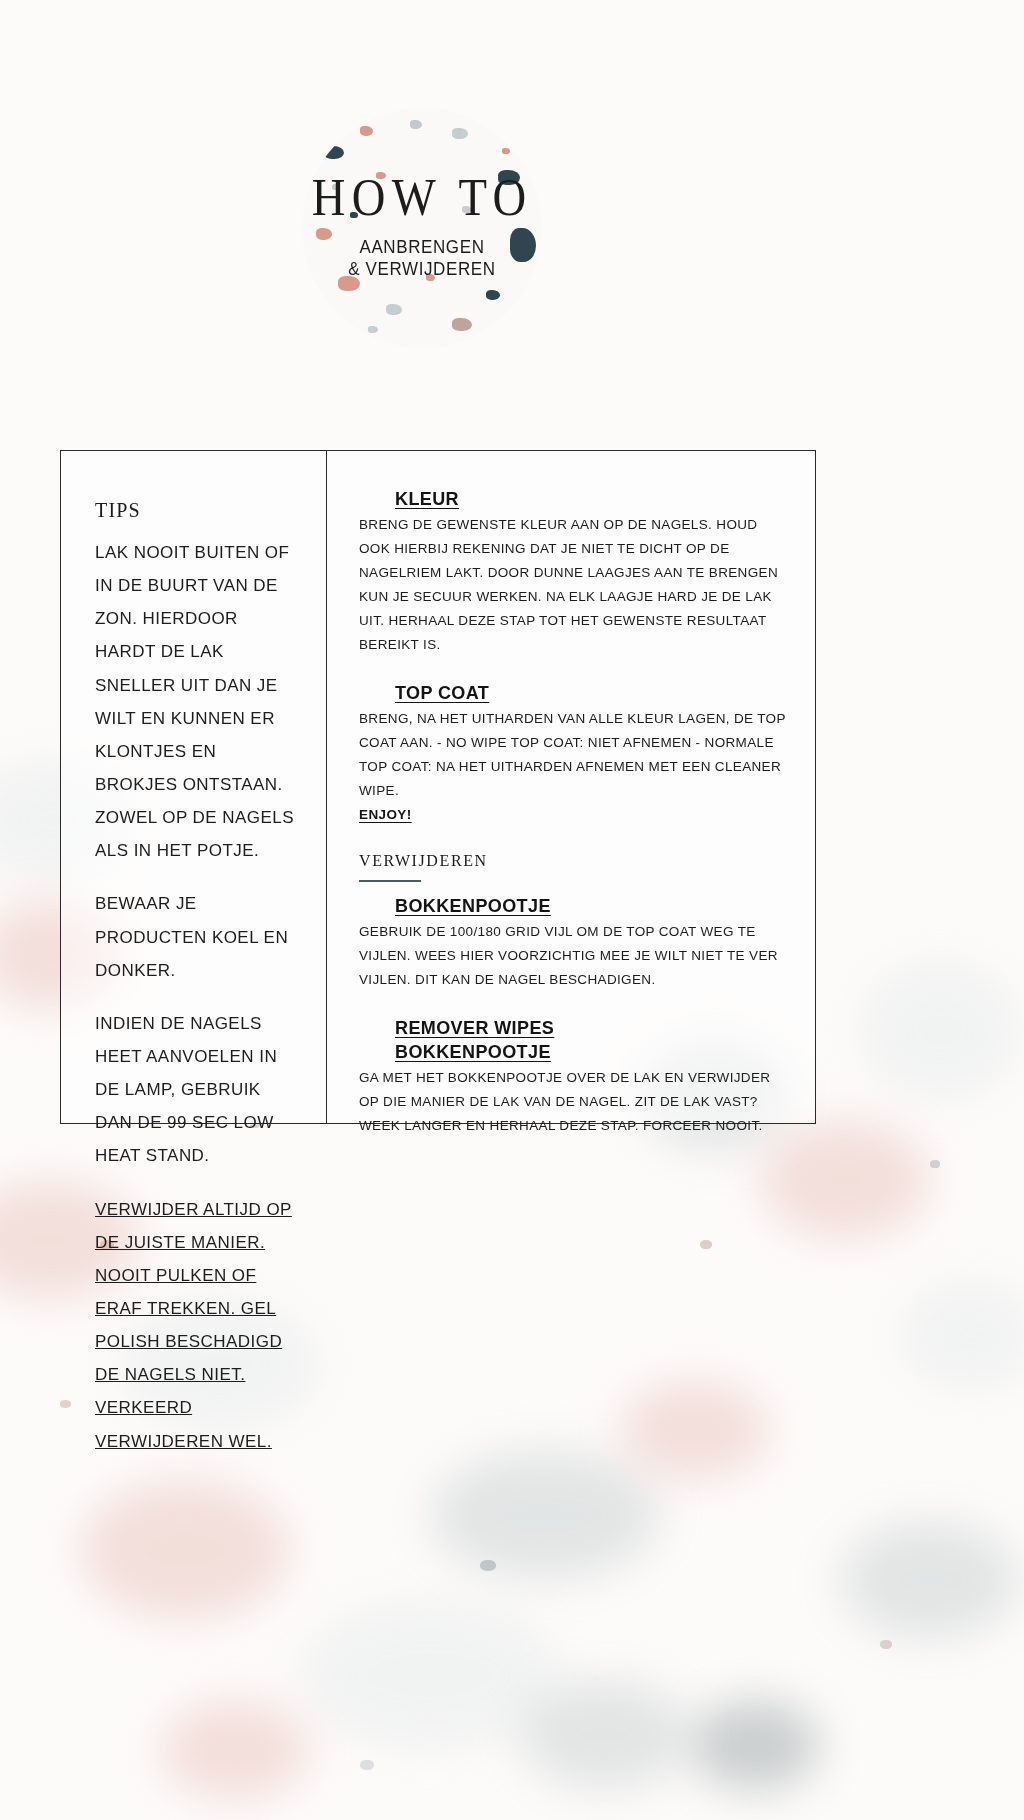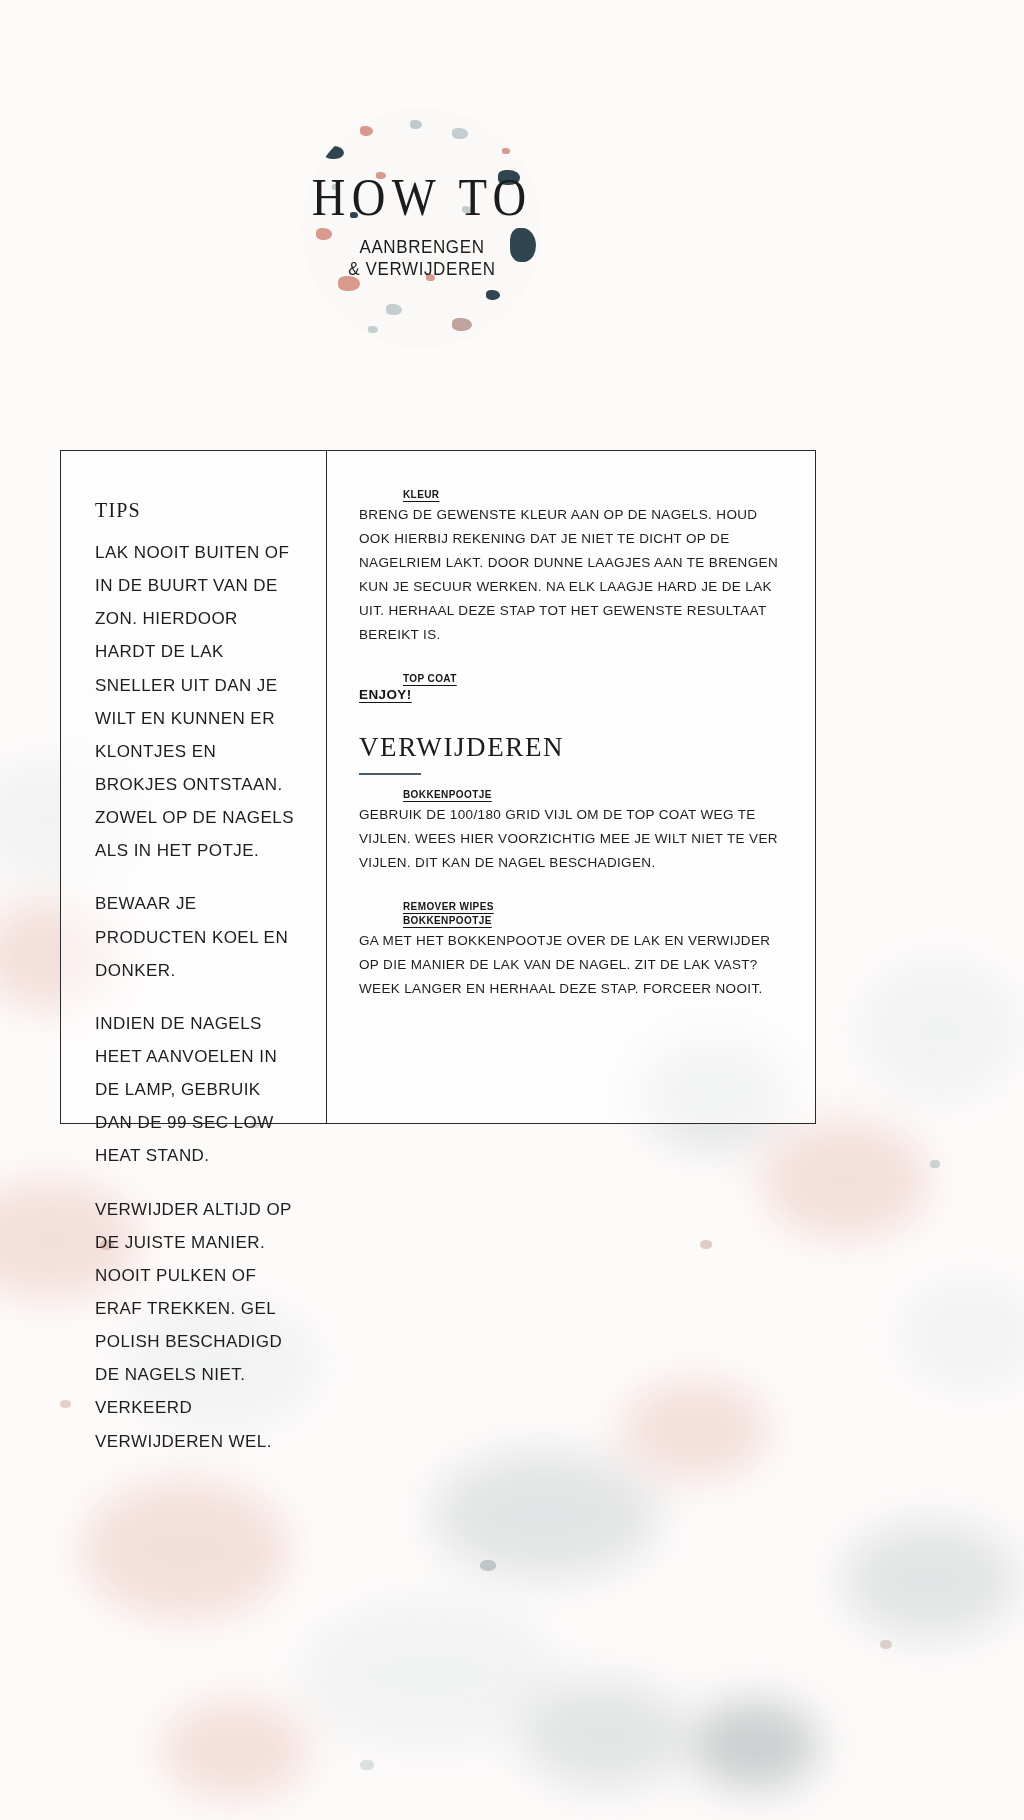--- a/index.html
+++ b/index.html
@@ -118,30 +118,30 @@
     margin: 0 0 14px 0;
     font-weight: 400;
   }
   .tip-para {
     font-size: 17px;
     letter-spacing: 0.45px;
     line-height: 1.95;
     color: #1d1d1d;
     margin: 0 0 20px 0;
   }
-  .tip-para:last-child { margin-bottom: 4px; }
+  .tip-para:last-child { margin-bottom: 4px; text-decoration: underline; }
 
   .sec-head {
-    font-size: 10px;
+    font-size: 18px;
     font-weight: bold;
     letter-spacing: 0.4px;
     color: #141414;
     text-decoration: underline;
     text-underline-offset: 3px;
-    margin: 0 0 3px 8px;
+    margin: 0 0 3px 0;
     padding-left: 36px;
   }
   .sec-body {
     font-size: 13.5px;
     letter-spacing: 0.35px;
     line-height: 1.78;
     color: #1d1d1d;
     margin: 0 0 26px 0;
   }
   .sec-body.tight { margin-bottom: 4px; }
@@ -151,21 +151,21 @@
     font-weight: bold;
     letter-spacing: 0.4px;
     color: #141414;
     text-decoration: underline;
     text-underline-offset: 3px;
     margin: 0 0 30px 0;
   }
 
   .big-title {
     font-family: "Liberation Serif", serif;
-    font-size: 27px;
+    font-size: 16px;
     letter-spacing: 1.6px;
     font-weight: 400;
     color: #1b1b1b;
     margin: 0 0 10px 0;
   }
   .rule {
     width: 62px;
     height: 1.5px;
     background: #4a5a66;
     margin: 0 0 14px 0;
@@ -239,20 +239,21 @@
     <p class="tip-para">INDIEN DE NAGELS HEET AANVOELEN IN DE LAMP, GEBRUIK DAN DE 99 SEC LOW HEAT STAND.</p>
     <p class="tip-para">VERWIJDER ALTIJD OP DE JUISTE MANIER. NOOIT PULKEN OF ERAF TREKKEN. GEL POLISH BESCHADIGD DE NAGELS NIET. VERKEERD VERWIJDEREN WEL.</p>
   </div>
 
   <div class="col-right">
 
     <div class="sec-head">KLEUR</div>
     <p class="sec-body">BRENG DE GEWENSTE KLEUR AAN OP DE NAGELS. HOUD OOK HIERBIJ REKENING DAT JE NIET TE DICHT OP DE NAGELRIEM LAKT. DOOR DUNNE LAAGJES AAN TE BRENGEN KUN JE SECUUR WERKEN. NA ELK LAAGJE HARD JE DE LAK UIT. HERHAAL DEZE STAP TOT HET GEWENSTE RESULTAAT BEREIKT IS.</p>
 
     <div class="sec-head">TOP COAT</div>
+    <p class="sec-body tight">BRENG, NA HET UITHARDEN VAN ALLE KLEUR LAGEN, DE TOP COAT AAN. - NO WIPE TOP COAT: NIET AFNEMEN - NORMALE TOP COAT: NA HET UITHARDEN AFNEMEN MET EEN CLEANER WIPE.</p>
 
     <div class="enjoy">ENJOY!</div>
 
     <div class="big-title">VERWIJDEREN</div>
     <div class="rule"></div>
 
     <div class="sec-head">BOKKENPOOTJE</div>
     <p class="sec-body">GEBRUIK DE 100/180 GRID VIJL OM DE TOP COAT WEG TE VIJLEN. WEES HIER VOORZICHTIG MEE JE WILT NIET TE VER VIJLEN. DIT KAN DE NAGEL BESCHADIGEN.</p>
 
     <div class="sec-head">REMOVER WIPES</div>

